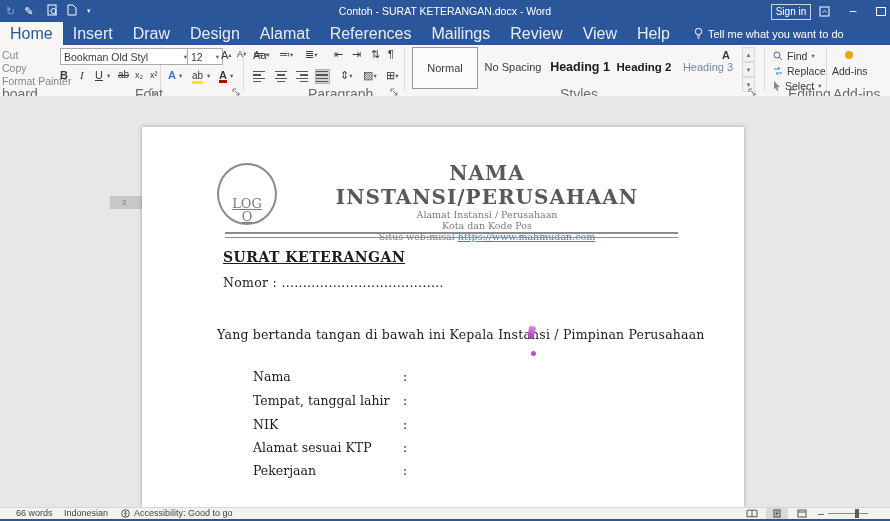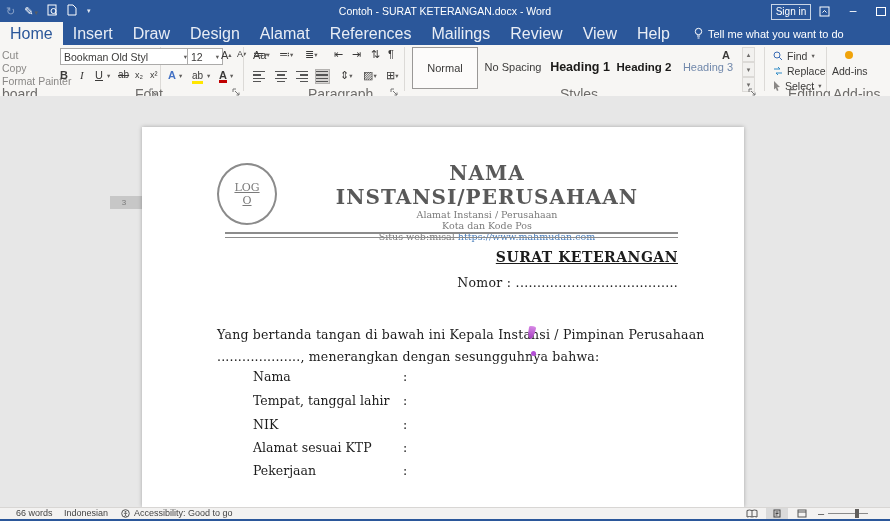--- a/index.html
+++ b/index.html
@@ -82,27 +82,27 @@
   .ind-hang{left:107px;top:6px;border-left:5px solid transparent;border-right:5px solid transparent;border-bottom:5px solid #a9a9a9;}
   .ind-box{left:108px;top:11px;width:8px;height:2px;background:#a9a9a9;position:absolute;}
   .ind-right{left:556px;top:6px;border-left:5px solid transparent;border-right:5px solid transparent;border-bottom:5px solid #a9a9a9;}
   .tabstop{position:absolute;left:291px;top:4px;width:5px;height:5px;border-left:1.5px solid #444;border-bottom:1.5px solid #444;}
 
   
   .docarea{position:absolute;left:0;top:96px;width:890px;height:411px;background:#e7e7e7;overflow:hidden;}
   .page{position:absolute;left:142px;top:31px;width:602px;height:380px;background:#fff;
         box-shadow:0 0 4px rgba(0,0,0,.28);font-family:"DejaVu Serif","Liberation Serif",serif;color:#1c1c1c;}
   .logo{position:absolute;left:75px;top:36px;width:56px;height:58px;border:2px solid #8b8b8b;border-radius:50%;
-        display:flex;flex-direction:column;align-items:center;justify-content:center;color:#7a7a7a;font-size:11px;line-height:13px;text-decoration:underline;}
+        display:flex;flex-direction:column;align-items:center;justify-content:flex-end;color:#7a7a7a;font-size:13px;line-height:13px;text-decoration:underline;}
   .hdr{position:absolute;left:160px;top:34px;width:370px;text-align:center;}
   .company{font-size:20px;font-weight:bold;color:#595959;letter-spacing:1px;line-height:24px;}
   .hsub{font-size:9.5px;color:#7a7a7a;line-height:11px;}
-  .hlink{color:#4a7ebb;}
+  .hlink{color:#4a7ebb;text-decoration:underline;}
   .dline{position:absolute;left:83px;top:105px;width:453px;height:3px;border-top:2px solid #8c8c8c;border-bottom:1px solid #8c8c8c;}
-  .dctr{position:absolute;left:81px;width:455px;text-align:right;}
+  .dctr{position:absolute;left:81px;width:455px;text-align:left;}
   .dtitle{top:122px;font-size:14px;font-weight:bold;text-decoration:underline;letter-spacing:.5px;}
   .dnomor{top:148px;font-size:12.5px;letter-spacing:.3px;}
   .dpar{position:absolute;left:75px;font-size:12.5px;white-space:nowrap;letter-spacing:.2px;}
   .p1{top:200px;} .p2{top:222px;}
   .frow{position:absolute;font-size:12.5px;}
   .frow .lab{position:absolute;left:111px;white-space:nowrap;}
   .frow .col{position:absolute;left:261px;}
   .ink-pen{position:absolute;left:386px;top:199px;width:7px;height:13px;background:linear-gradient(180deg,#d88ae6,#a33bbf);
            border-radius:60% 40% 50% 50%/10% 10% 80% 80%;transform:rotate(12deg);}
   .ink-dot{position:absolute;left:389px;top:224px;width:5px;height:5px;border-radius:50%;background:#b44fd6;}
@@ -396,21 +396,20 @@
         <div class="hsub">Alamat Instansi / Perusahaan</div>
         <div class="hsub">Kota dan Kode Pos</div>
         <div class="hsub">
           <span>Situs web:misal </span><span class="hlink">https://www.mahmudan.com</span>
         </div>
       </div>
       <div class="dline"></div>
       <div class="dctr dtitle">SURAT KETERANGAN</div>
       <div class="dctr dnomor">Nomor : ......................................</div>
       <div class="dpar p1">Yang bertanda tangan di bawah ini Kepala Instansi / Pimpinan Perusahaan</div>
-      <div class="dpar p2">...................., menerangkan dengan sesungguhnya bahwa:</div>
       <span class="ink-pen"></span>
       <span class="ink-dot"></span>
 
       <div class="frow" style="top:242px;">
         <span class="lab">Nama</span>
           <span class="col">:</span>
       </div>
       <div class="frow" style="top:266px;">
         <span class="lab">Tempat, tanggal lahir</span>
           <span class="col">:</span>

